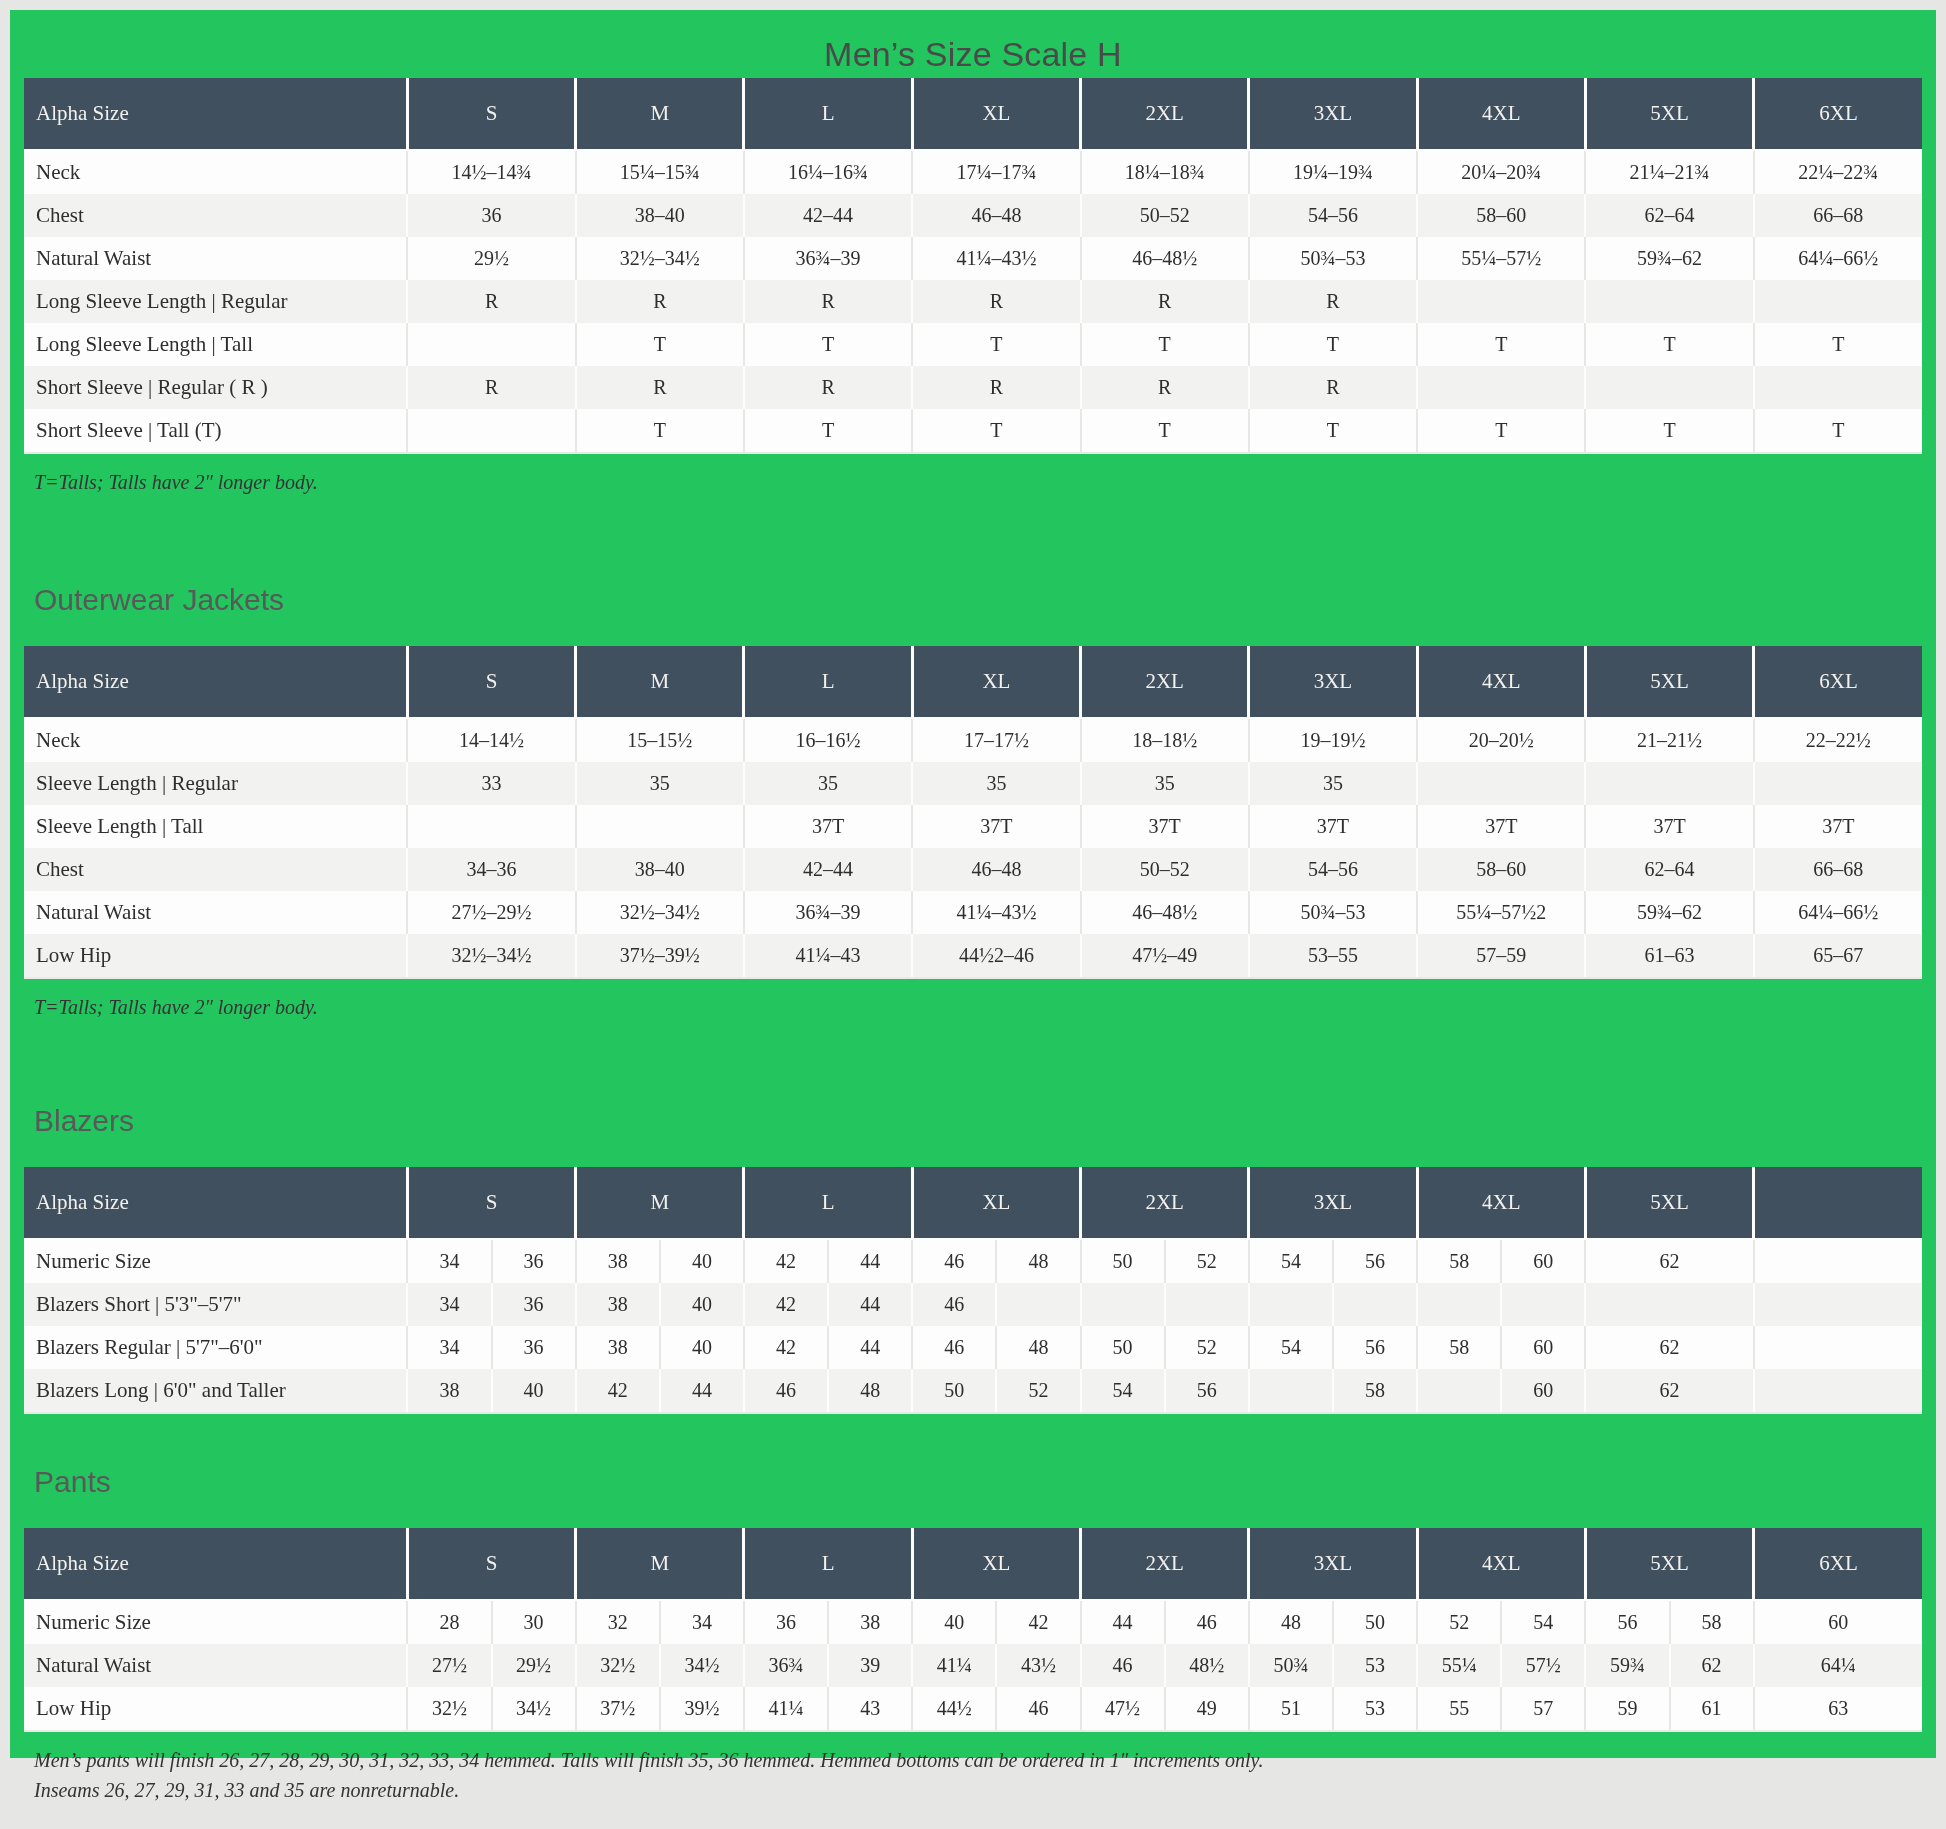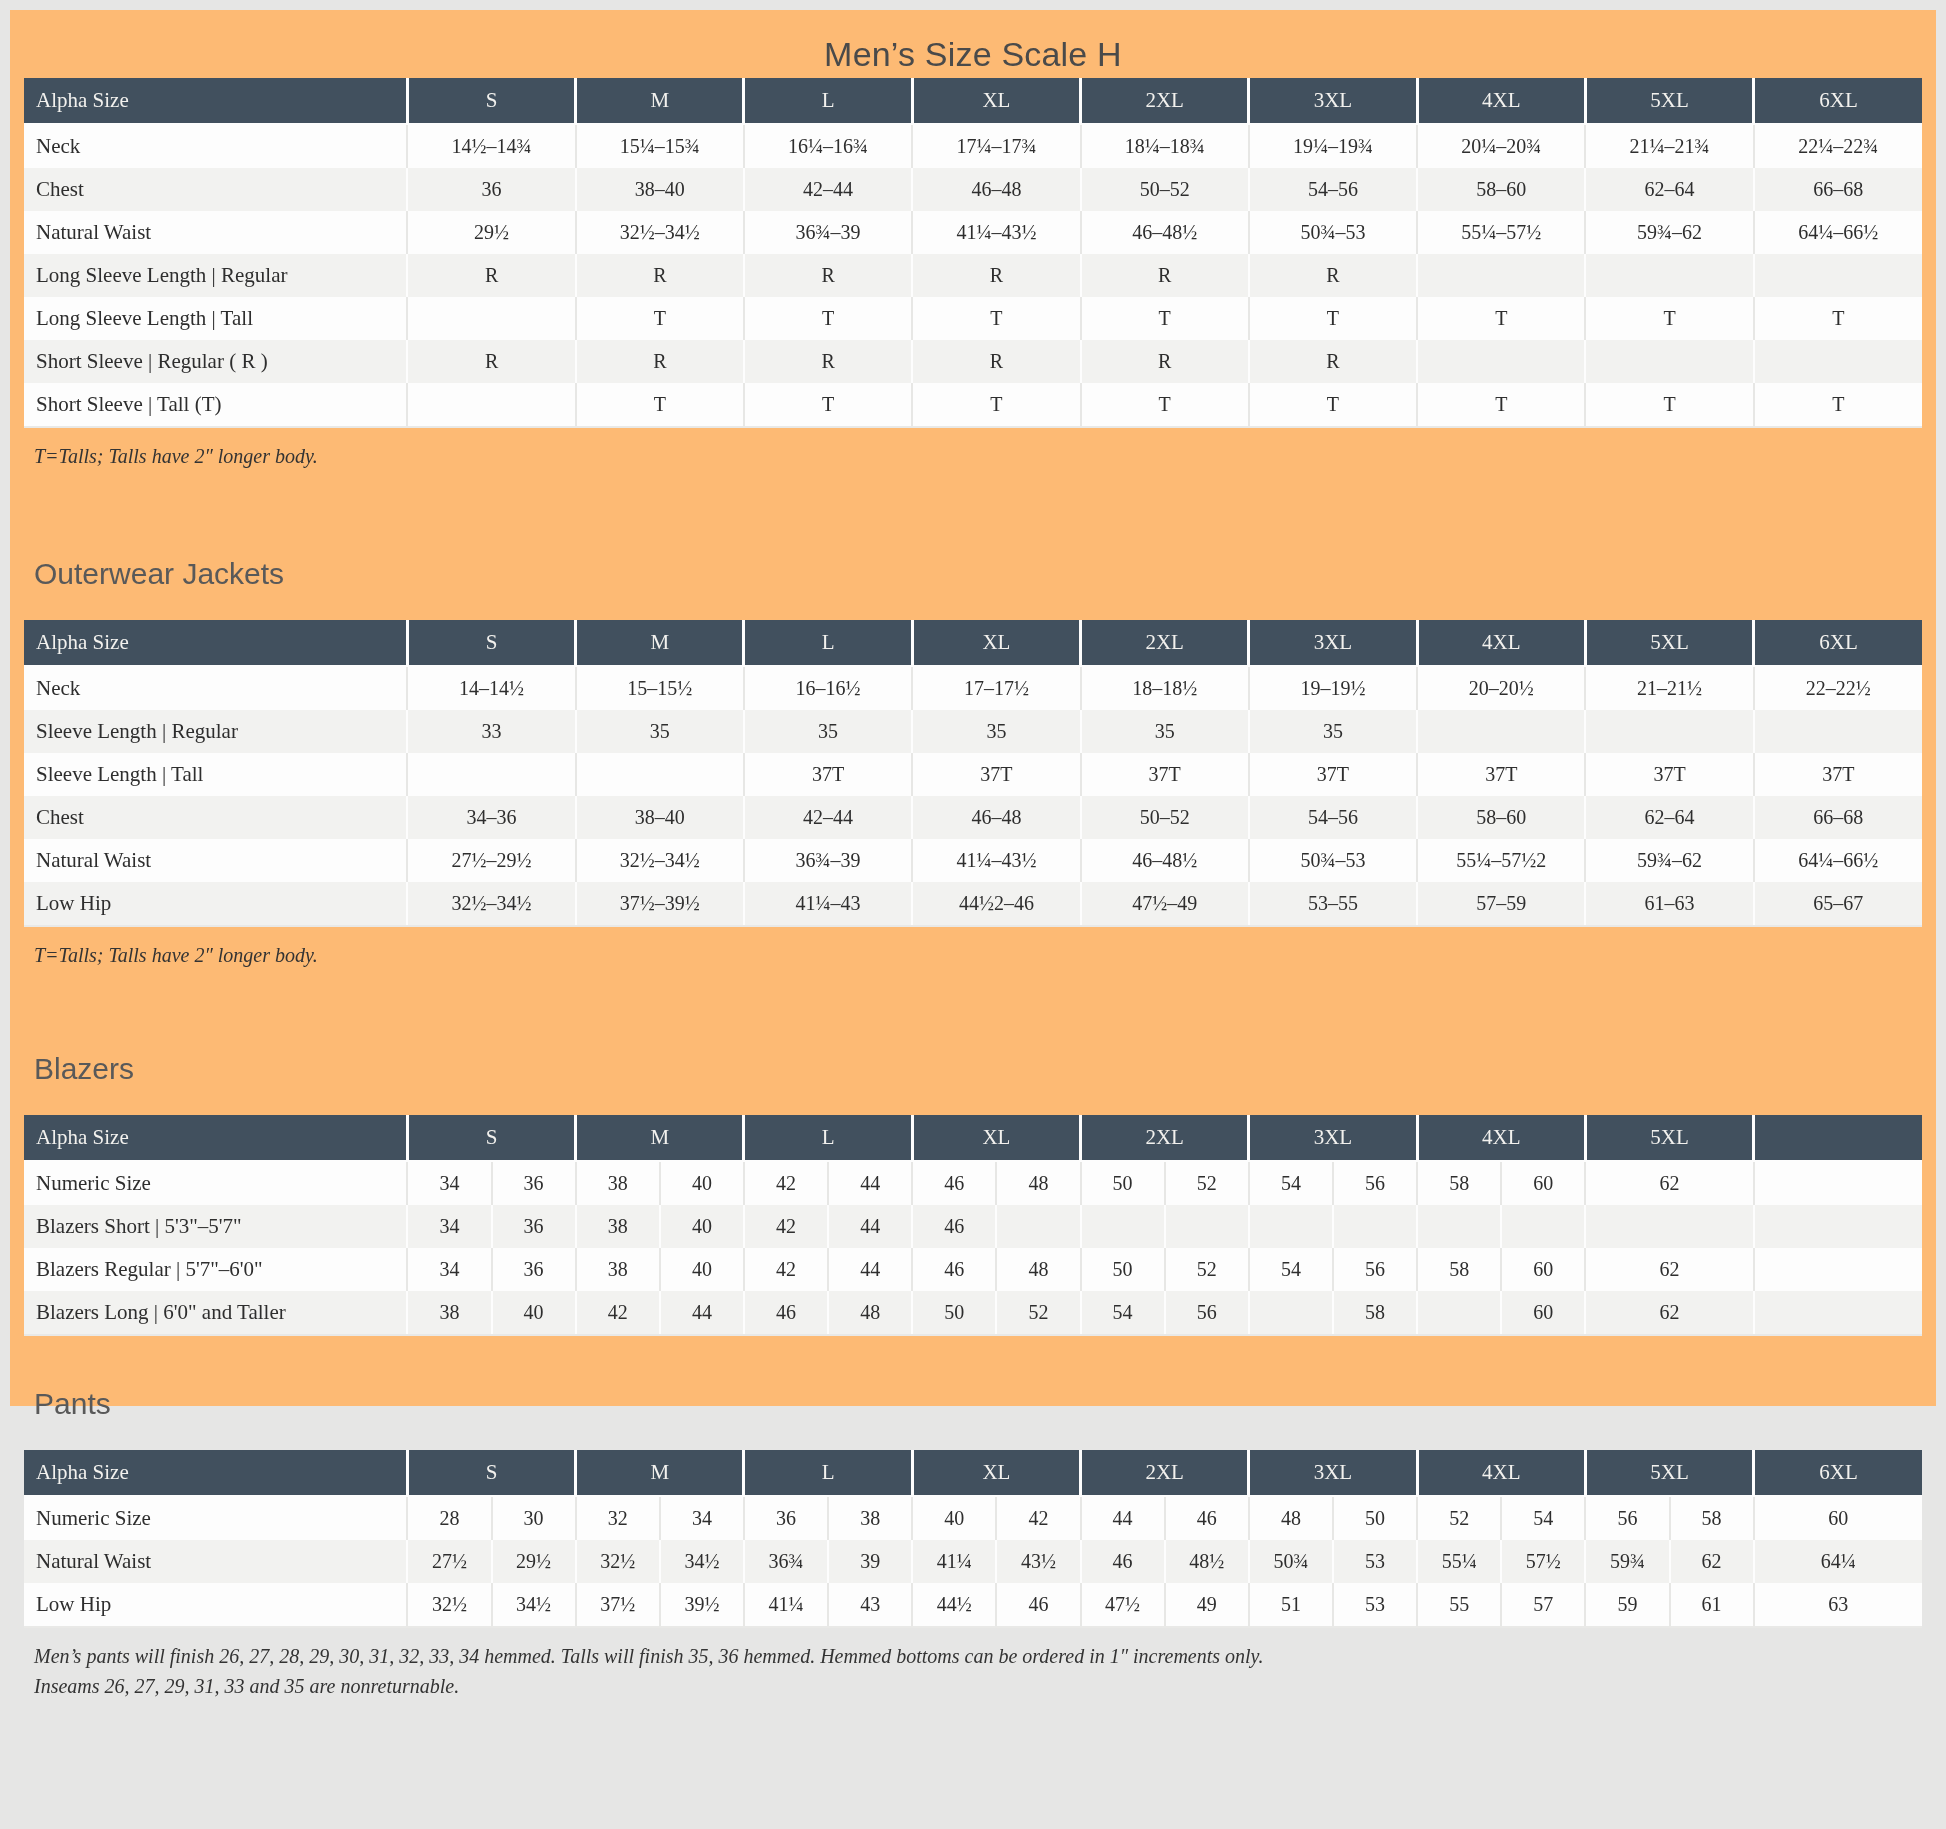--- a/index.html
+++ b/index.html
@@ -8,22 +8,22 @@
   }
   body {
     width: 1946px;
     height: 1829px;
     background: #e6e6e5;
     overflow: hidden;
     font-family: "Liberation Sans", sans-serif;
   }
   .page {
     margin: 10px;
-    height: 1396px;
-    background: #fdba74;
+    height: 1748px;
+    background: #22c55e;
     box-sizing: border-box;
     padding: 20px 14px 0 14px;
   }
   h1.page-title {
     margin: 0;
     text-align: center;
     font-size: 34px;
     line-height: 48px;
     font-weight: 400;
     color: #4a4a4a;
@@ -54,21 +54,21 @@
 
   table.size-table th {
     background: #41505e;
     color: #f2f1ee;
     font-weight: 400;
     font-size: 21px;
     height: 45px;
     text-align: center;
     border-right: 3px solid #fdfdfd;
     border-bottom: 2px solid #fdfdfd;
-    padding: 0;
+    padding: 13px;
   }
   table.size-table th:last-child { border-right: none; }
   table.size-table th.label-cell {
     text-align: left;
     padding-left: 12px;
   }
   table.size-table td {
     height: 43px;
     font-size: 20px;
     color: #2e2e2e;

